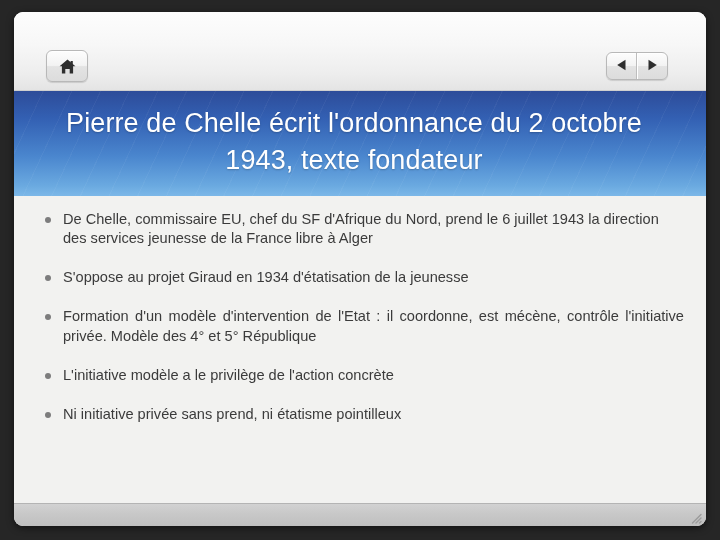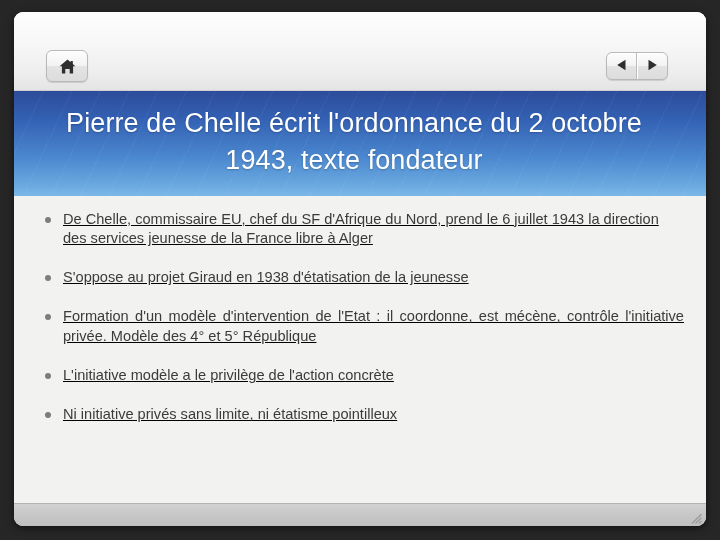--- a/index.html
+++ b/index.html
@@ -125,21 +125,20 @@
     font-weight: normal;
     letter-spacing: 0.1px;
     text-shadow: 0 1px 2px rgba(0,0,0,0.22);
   }
 
   .slide-body {
     flex: 1 1 auto;
     background: #f2f2f0;
     padding: 14px 22px 10px 22px;
     overflow: hidden;
-    text-decoration: underline;
   }
 
   .bullet-list {
     list-style: none;
     margin: 0;
     padding: 0;
   }
 
   .bullet-item {
     position: relative;
@@ -223,36 +222,36 @@
       <div class="slide-body">
         <ul class="bullet-list">
 
           <li class="bullet-item">
             <span class="bullet-dot"></span>
             <span>De Chelle, commissaire EU, chef du SF d'Afrique du Nord, prend le 6 juillet 1943 la direction des services jeunesse de la France libre à Alger</span>
           </li>
 
           <li class="bullet-item">
             <span class="bullet-dot"></span>
-            <span>S'oppose au projet Giraud en 1938 d'étatisation de la jeunesse</span>
+            <span>S'oppose au projet Giraud en 1934 d'étatisation de la jeunesse</span>
           </li>
 
           <li class="bullet-item justify">
             <span class="bullet-dot"></span>
             <span>Formation d'un modèle d'intervention de l'Etat : il coordonne, est mécène, contrôle l'initiative privée. Modèle des 4° et 5° République</span>
           </li>
 
           <li class="bullet-item">
             <span class="bullet-dot"></span>
             <span>L'initiative modèle a le privilège de l'action concrète</span>
           </li>
 
           <li class="bullet-item">
             <span class="bullet-dot"></span>
-            <span>Ni initiative privés sans limite, ni étatisme pointilleux</span>
+            <span>Ni initiative privée sans prend, ni étatisme pointilleux</span>
           </li>
 
 
         </ul>
       </div>
 
     </div>
 
     <div class="footer">
       <span class="resize-grip">

